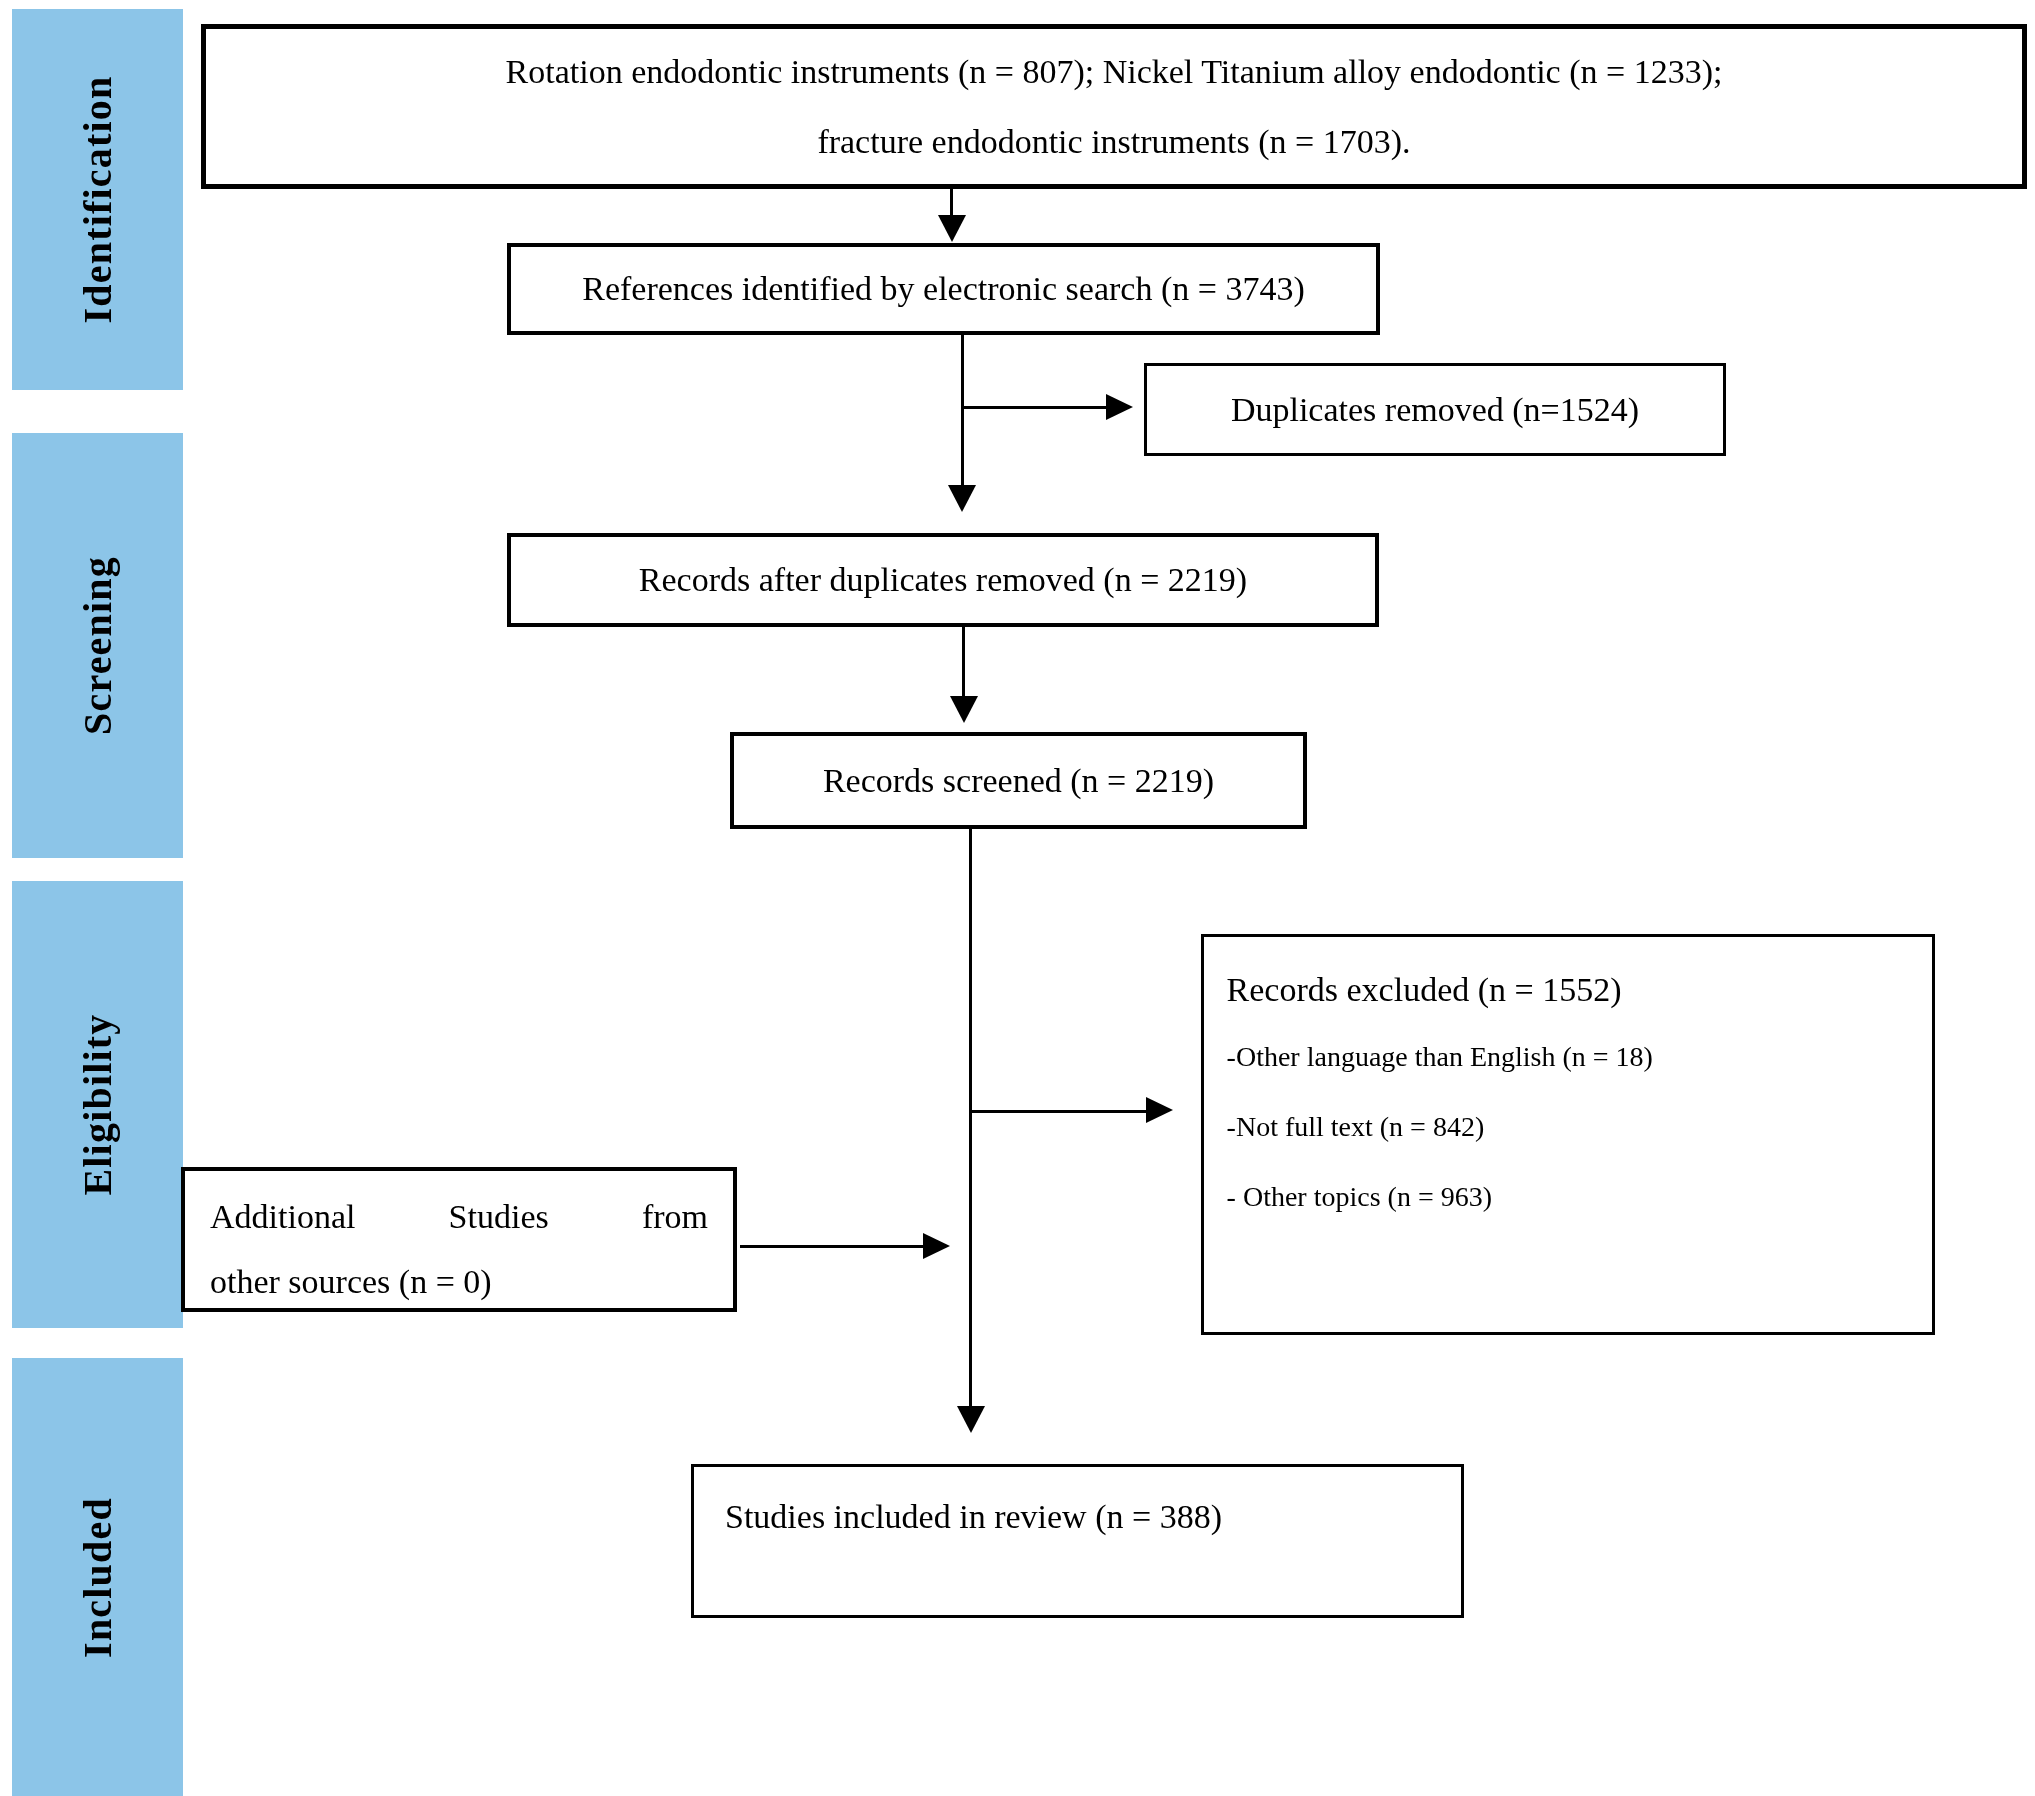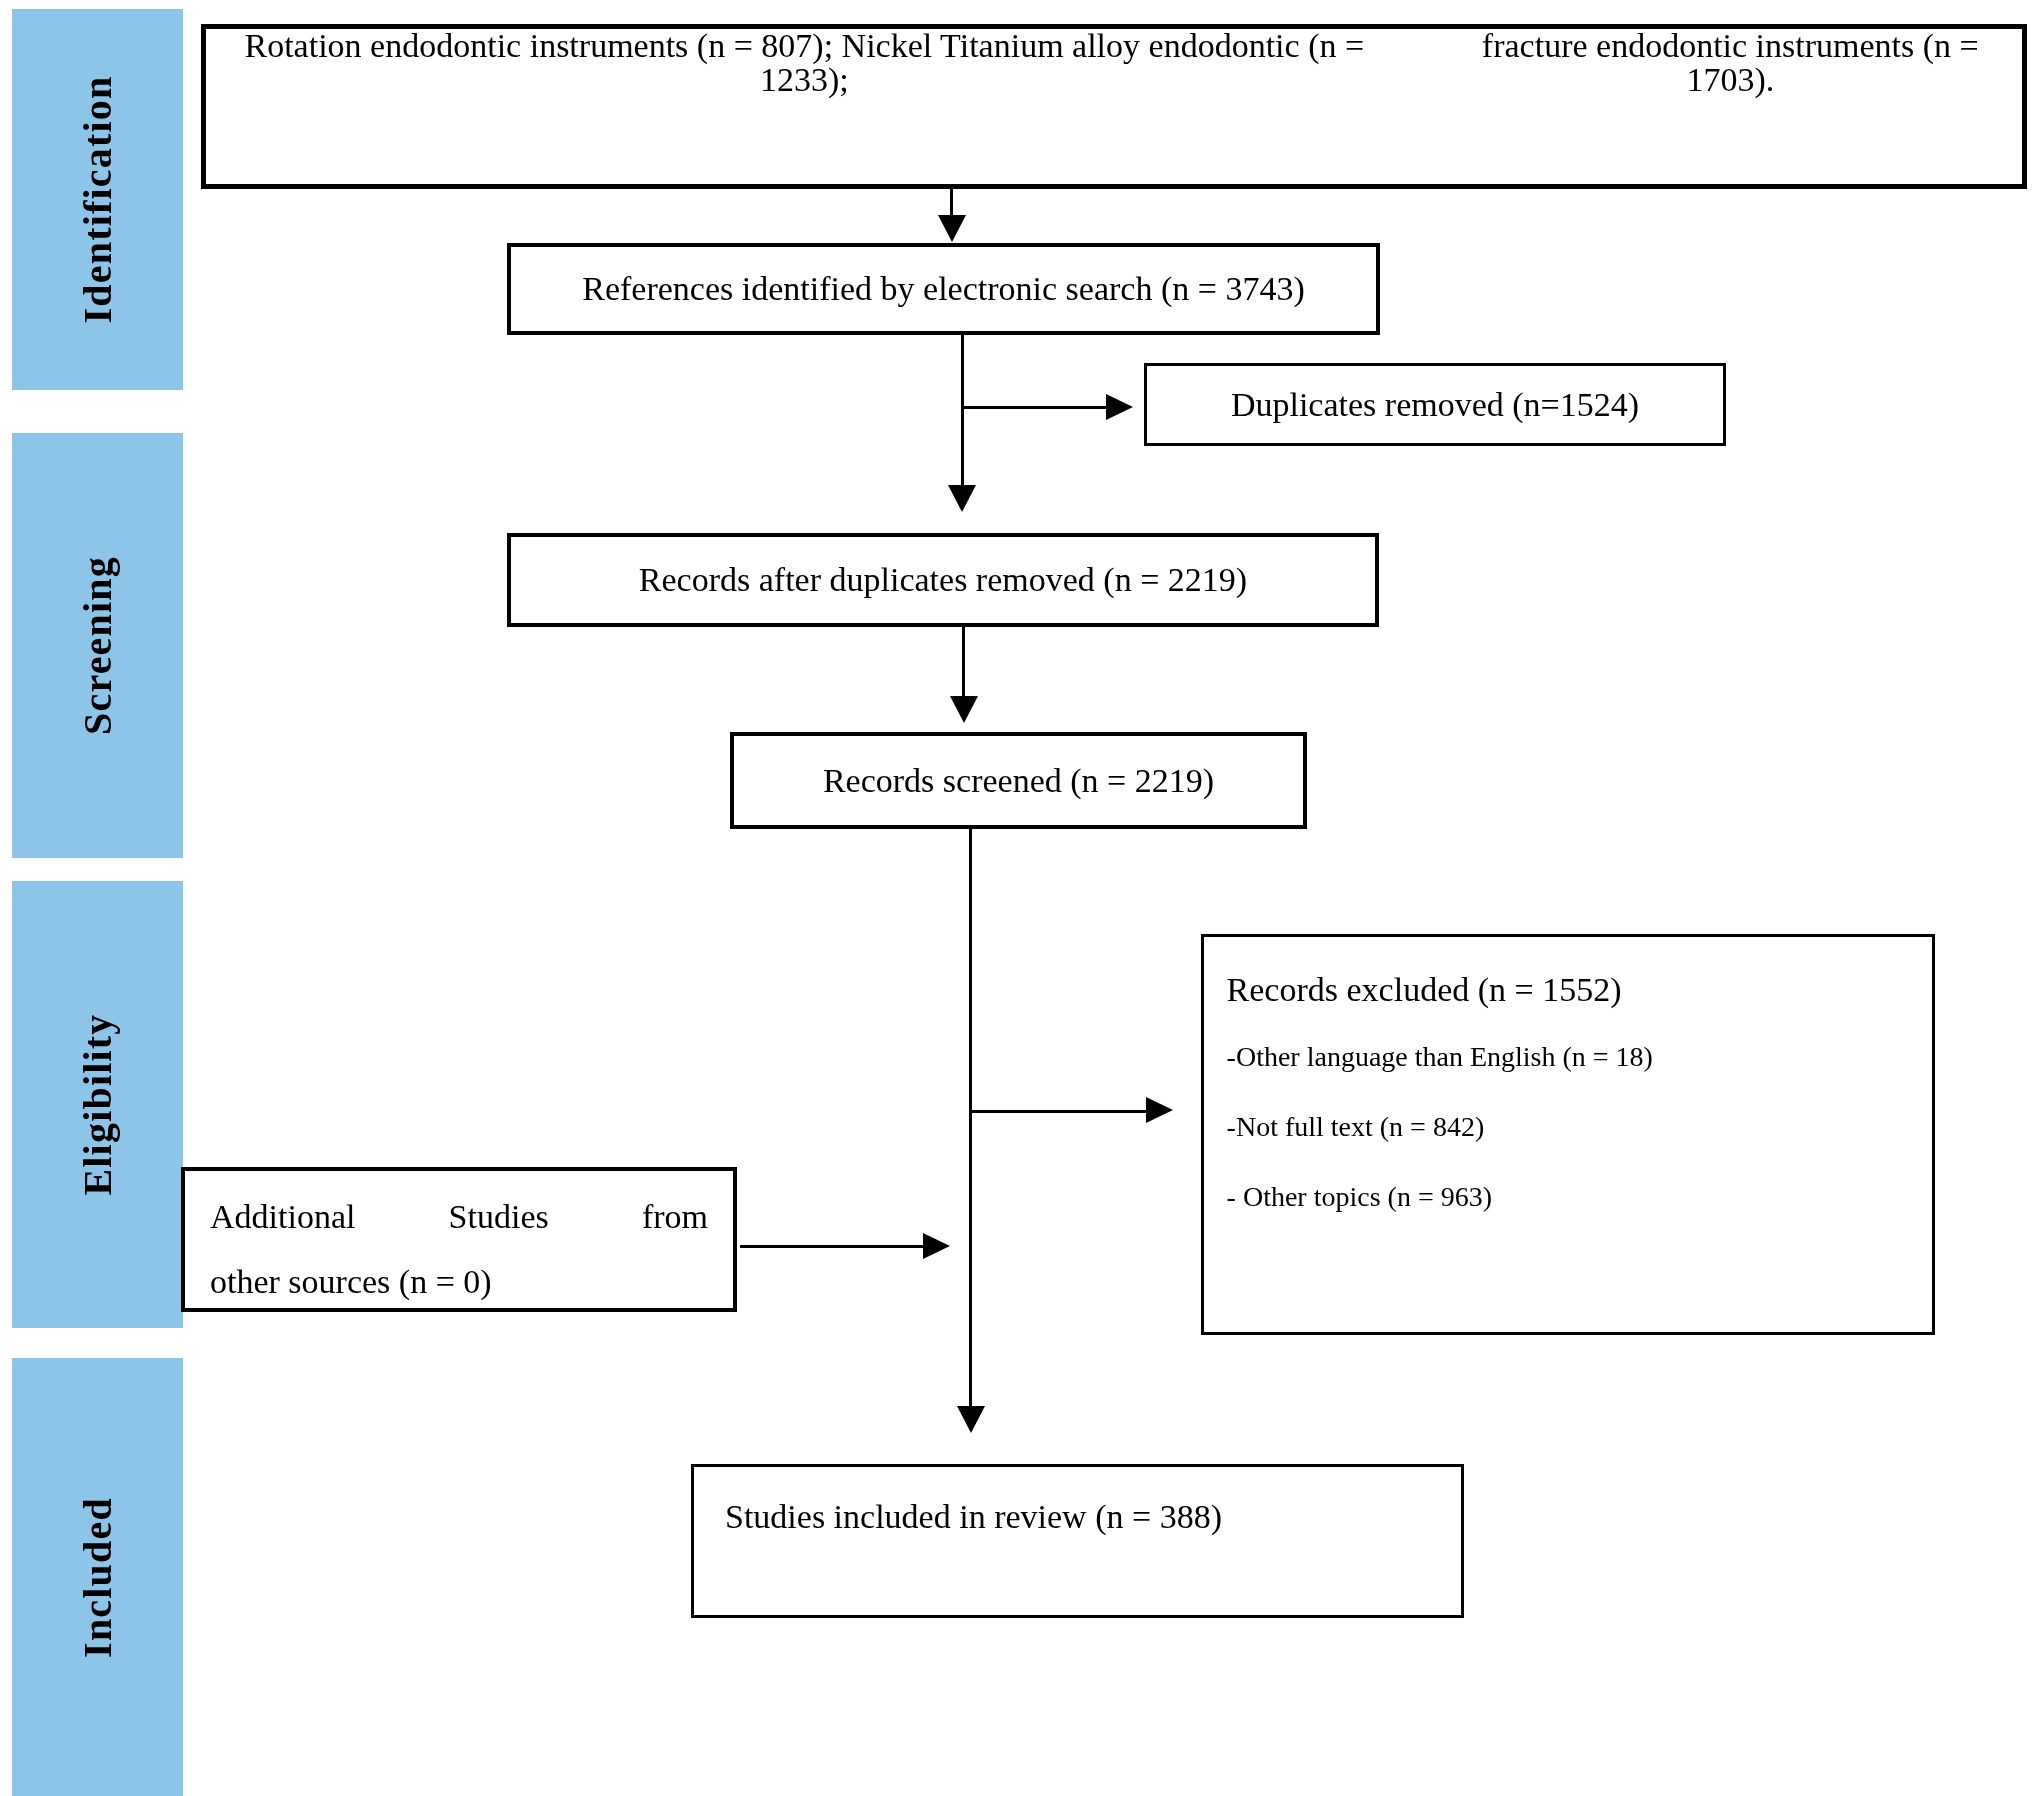--- a/index.html
+++ b/index.html
@@ -45,21 +45,21 @@
   .fbox.center {
     display: flex;
     align-items: center;
     justify-content: center;
     text-align: center;
   }
   .fbox.heavy { border-width: 5.4px; }
   .fbox.thin  { border-width: 3.6px; }
   .two-line {
     display: flex;
-    flex-direction: row;
+    flex-direction: column;
     justify-content: center;
     gap: 36px;
     text-align: center;
   }
   
   .excl {
     padding: 36px 0 0 22.6px;
   }
   .excl .excl-title {
     font-size: 34px;
@@ -141,21 +141,21 @@
 
   <div class="fbox center" style="left:507px;top:243px;width:873px;height:92px;">
     <span>References identified by electronic search (n = 3743)</span>
   </div>
 
   <div class="vline" style="left:961px;top:334px;height:152px;"></div>
   <div class="head-down" style="left:948px;top:485px;"></div>
   <div class="hline" style="left:961px;top:406px;width:149px;"></div>
   <div class="head-right" style="left:1106px;top:394px;"></div>
 
-  <div class="fbox center thin" style="left:1144px;top:363px;width:582px;height:83px;">
+  <div class="fbox center thin" style="left:1144px;top:363px;width:582px;height:93px;">
     <span>Duplicates removed (n=1524)</span>
   </div>
 
   <div class="fbox center" style="left:507px;top:533px;width:872px;height:94px;">
     <span>Records after duplicates removed (n = 2219)</span>
   </div>
 
   <div class="vline" style="left:962px;top:627px;height:71px;"></div>
   <div class="head-down" style="left:950px;top:696px;"></div>
 

